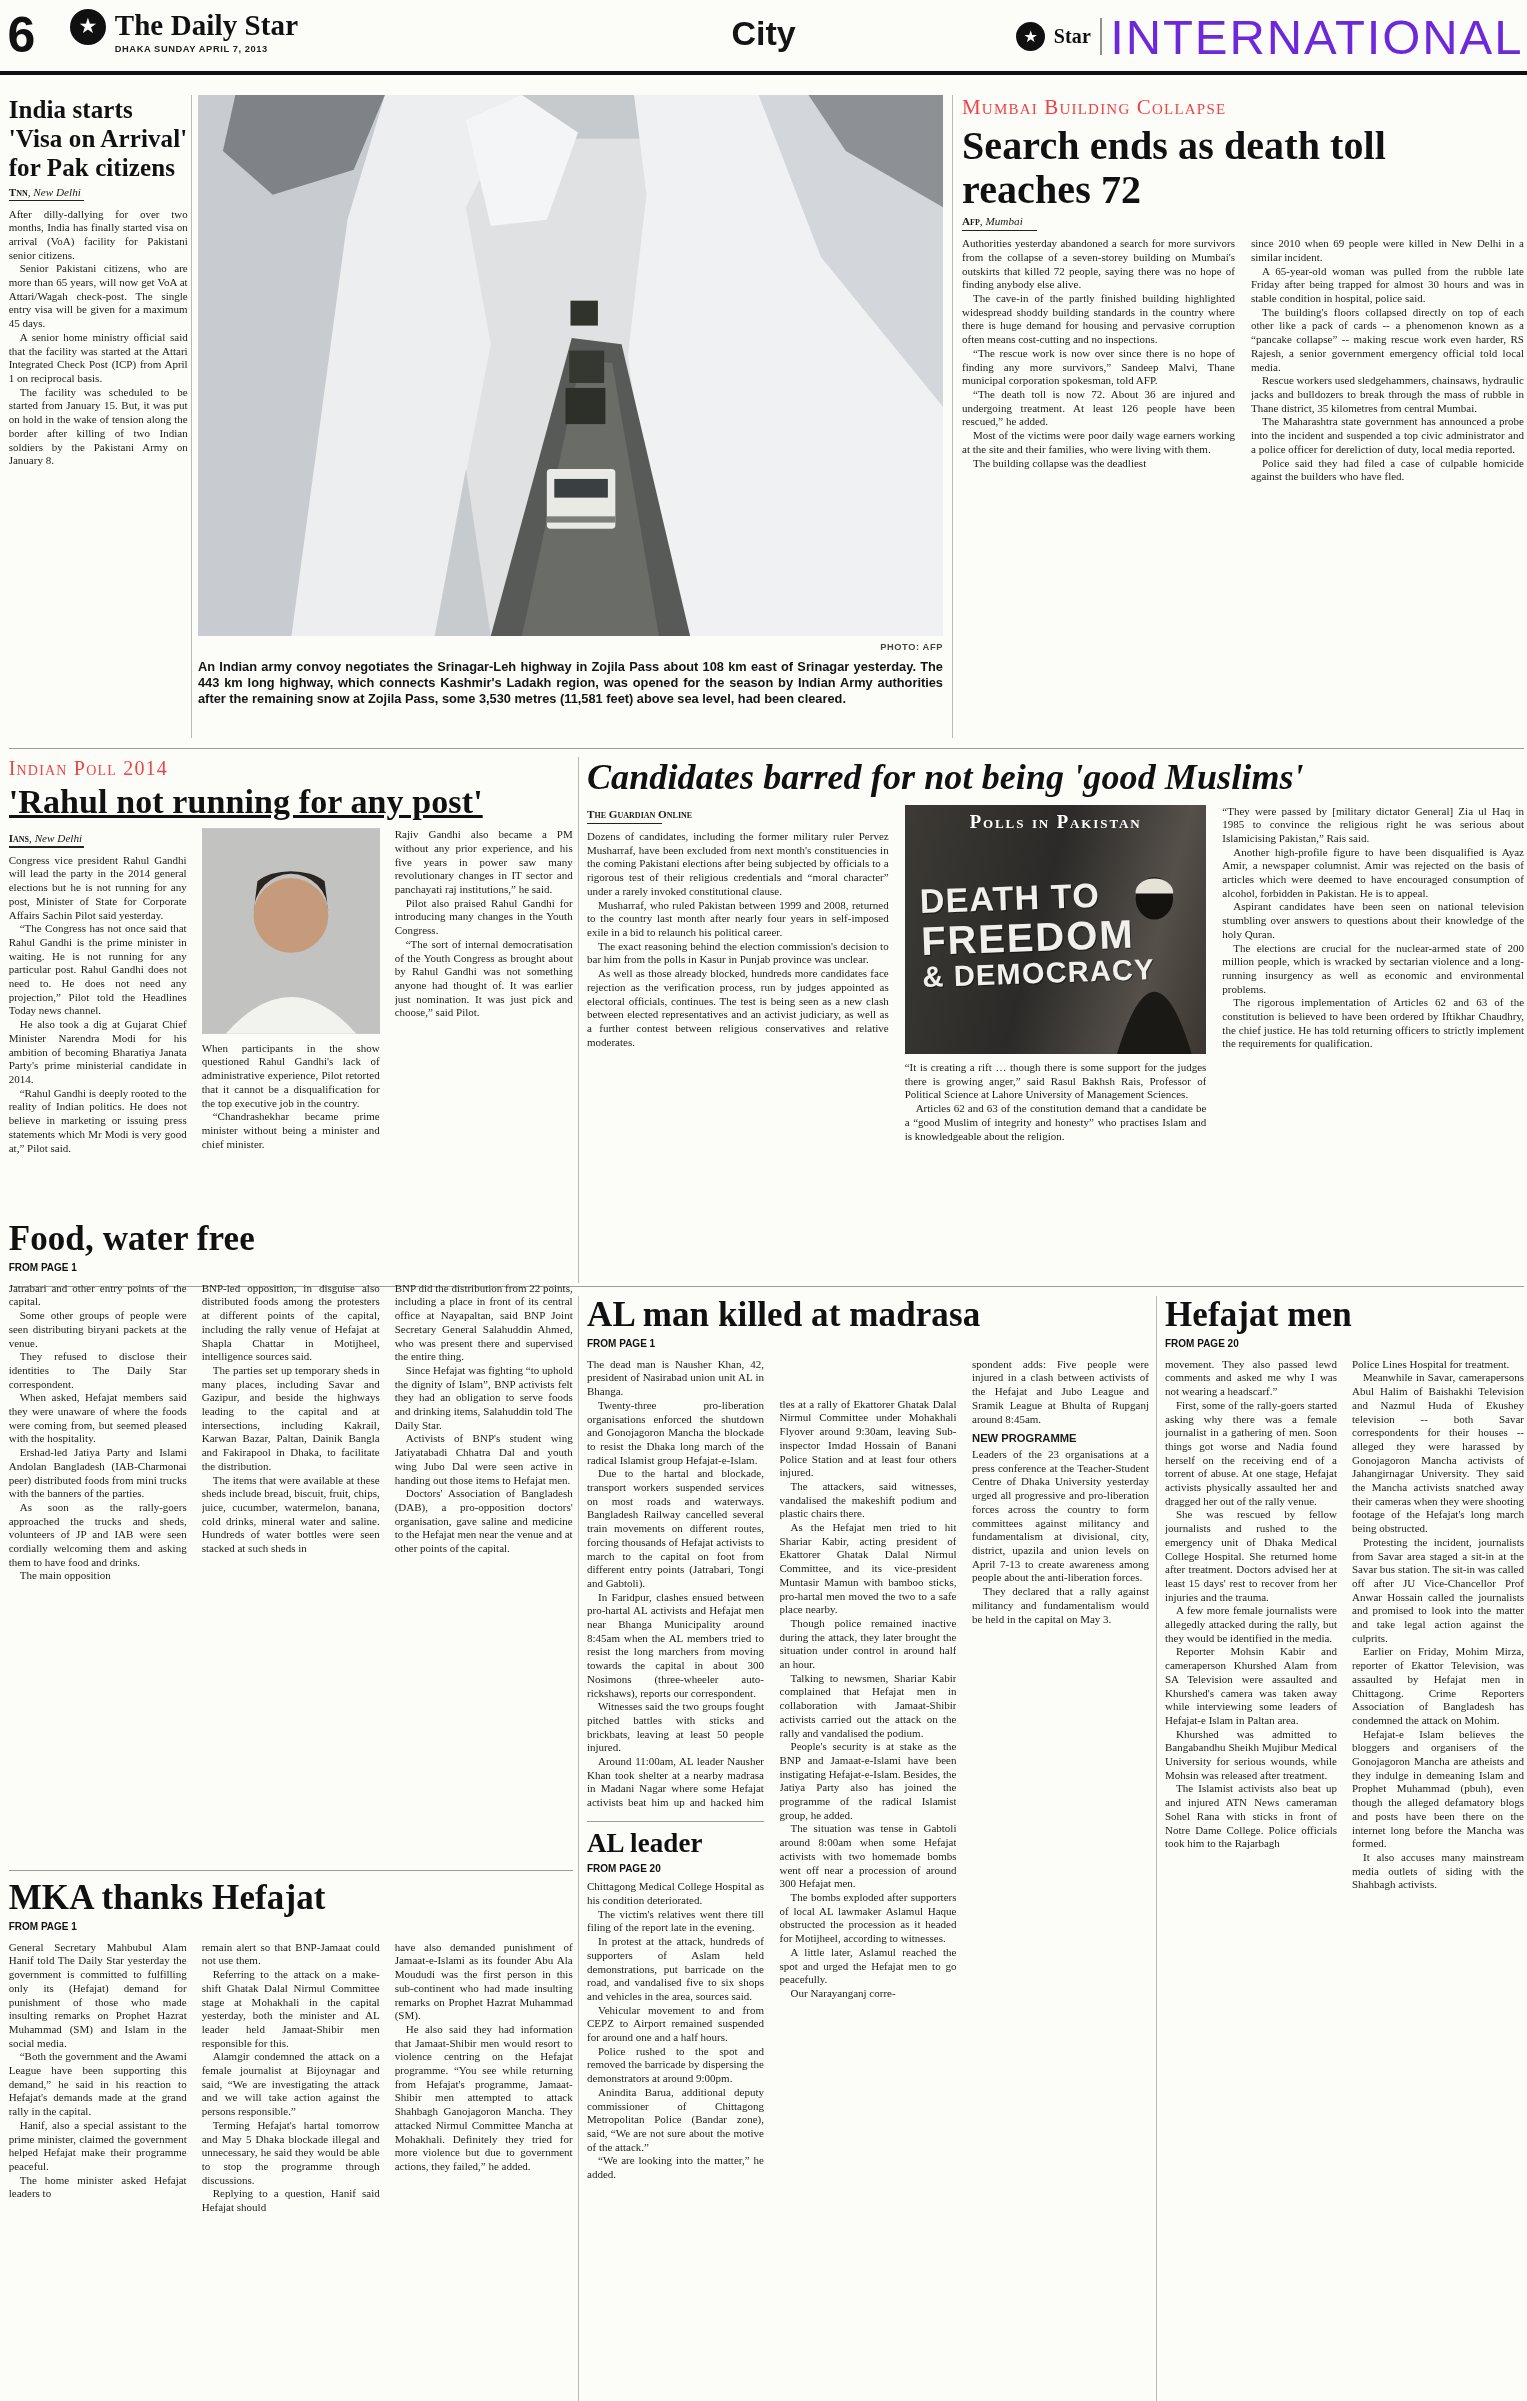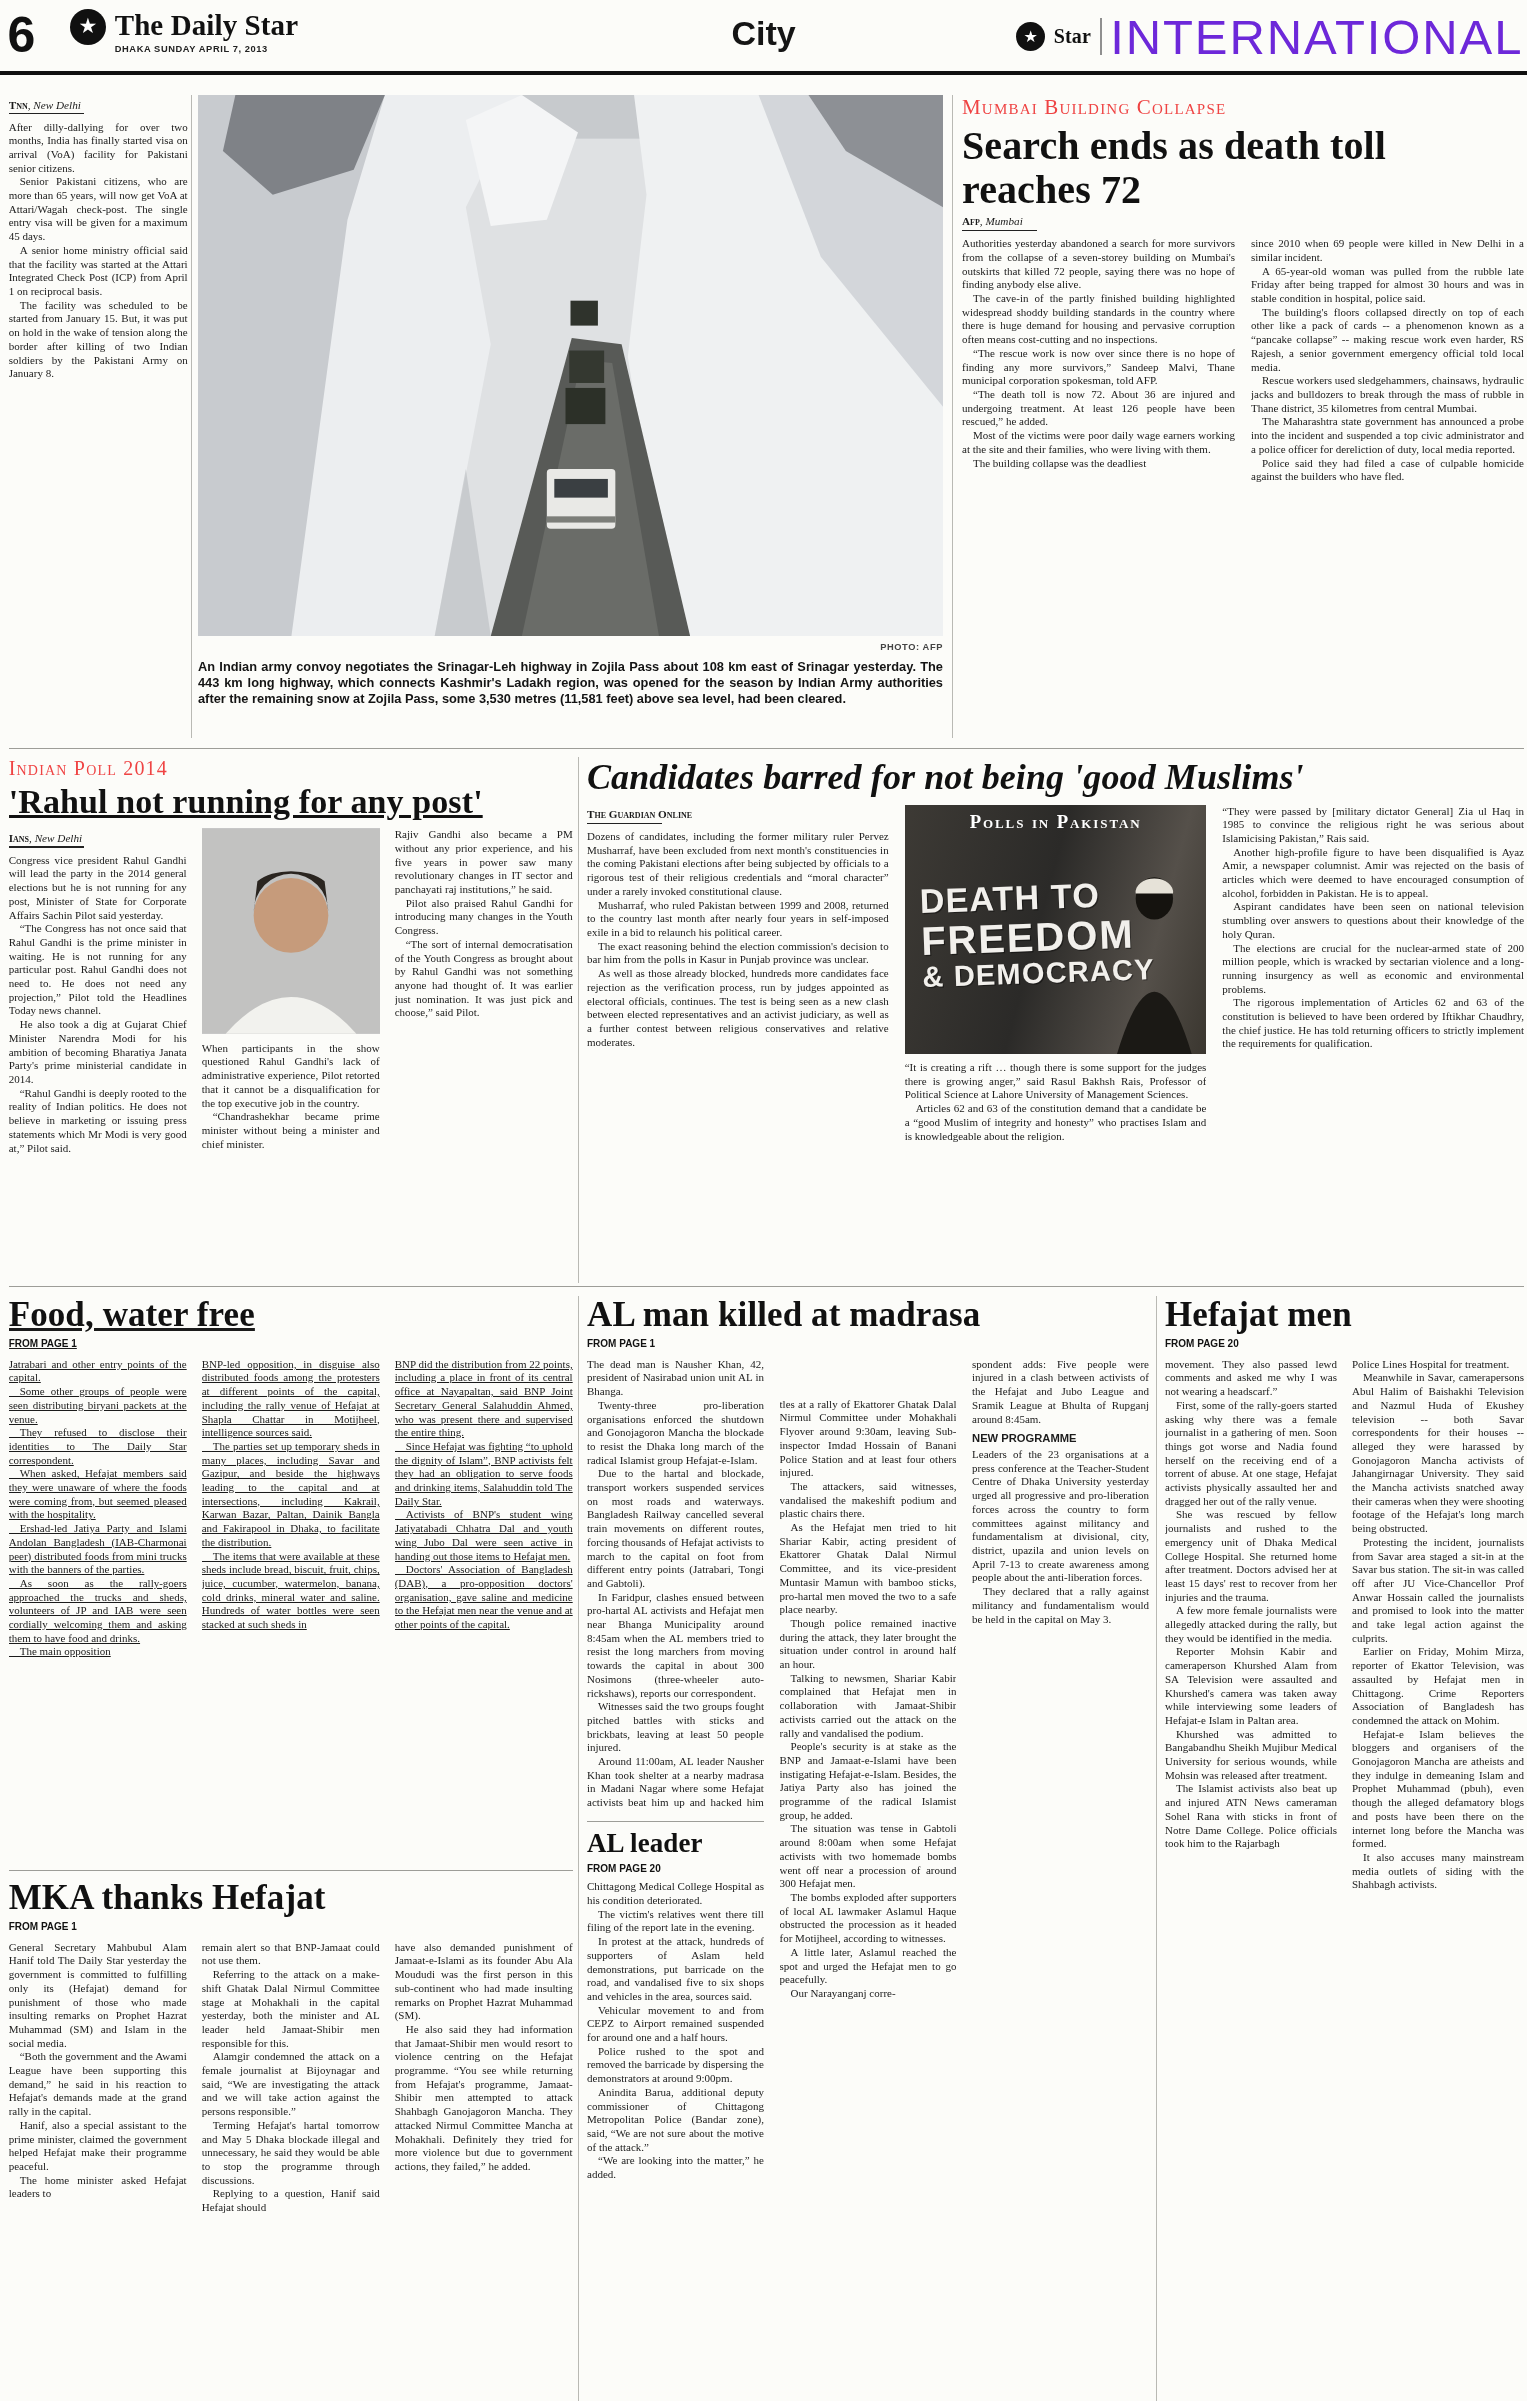--- a/index.html
+++ b/index.html
@@ -59,20 +59,21 @@
   <div class="abs" style="right:3.7px;top:8.7px;display:flex;align-items:center;gap:8.7px;">
     <span class="star-emblem" style="width:29px;height:29px;font-size:16px;">★</span>
     <span class="hl" style="font-size:20px;">Star</span>
     <span style="width:1.9px;height:37px;background:#8f8f8f;display:inline-block;"></span>
     <span class="sans" style="font-size:49px;font-weight:normal;color:#6d28d9;letter-spacing:1.9px;">INTERNATIONAL</span>
   </div>
 
   <div class="abs" style="left:0;top:71px;width:1527px;height:4.4px;background:#101010;"></div>
 
   <section class="abs" style="left:8.7px;top:95px;width:179px;height:645px;overflow:hidden;">
+    <h2 class="hl" style="font-size:25px;line-height:29px;">India starts 'Visa on Arrival' for Pak citizens</h2>
     <div class="byline">
       <span class="agency">Tnn</span><span class="place">, New Delhi</span>
     </div>
     <div class="rule-sm"></div>
     <div class="body-text" style="height:486px;">After dilly-dallying for over two months, India has finally started visa on arrival (VoA) facility for Pakistani senior citizens.
  Senior Pakistani citizens, who are more than 65 years, will now get VoA at Attari/Wagah check-post. The single entry visa will be given for a maximum 45 days.
  A senior home ministry official said that the facility was started at the Attari Integrated Check Post (ICP) from April 1 on reciprocal basis.
  The facility was scheduled to be started from January 15. But, it was put on hold in the wake of tension along the border after killing of two Indian soldiers by the Pakistani Army on January 8.</div>
   </section>
 
@@ -196,21 +197,21 @@
       <div class="col body-text" style="width:302px;height:442px;">“They were passed by [military dictator General] Zia ul Haq in 1985 to convince the religious right he was serious about Islamicising Pakistan,” Rais said.
  Another high-profile figure to have been disqualified is Ayaz Amir, a newspaper columnist. Amir was rejected on the basis of articles which were deemed to have encouraged consumption of alcohol, forbidden in Pakistan. He is to appeal.
  Aspirant candidates have been seen on national television stumbling over answers to questions about their knowledge of the holy Quran.
  The elections are crucial for the nuclear-armed state of 200 million people, which is wracked by sectarian violence and a long-running insurgency as well as economic and environmental problems.
  The rigorous implementation of Articles 62 and 63 of the constitution is believed to have been ordered by Iftikhar Chaudhry, the chief justice. He has told returning officers to strictly implement the requirements for qualification.</div>
     </div>
   </section>
 
   <div class="hline" style="left:8.7px;top:1286px;width:1515px;"></div>
 
-  <section class="abs" style="left:8.7px;top:1296px;width:564px;height:571px;overflow:hidden;text-decoration:underline;">
+  <section class="abs" style="left:8.7px;top:1220px;width:564px;height:571px;overflow:hidden;">
     <h1 class="hl" style="font-size:35px;line-height:37px;">Food, water free</h1>
     <div class="from-page">FROM PAGE 1</div>
     <div class="cols" style="gap:15px;margin-top:8.7px;">
       <div class="col body-text" style="width:178px;height:480px;">Jatrabari and other entry points of the capital.
  Some other groups of people were seen distributing biryani packets at the venue.
  They refused to disclose their identities to The Daily Star correspondent.
  When asked, Hefajat members said they were unaware of where the foods were coming from, but seemed pleased with the hospitality.
  Ershad-led Jatiya Party and Islami Andolan Bangladesh (IAB-Charmonai peer) distributed foods from mini trucks with the banners of the parties.
  As soon as the rally-goers approached the trucks and sheds, volunteers of JP and IAB were seen cordially welcoming them and asking them to have food and drinks.
  The main opposition</div>

